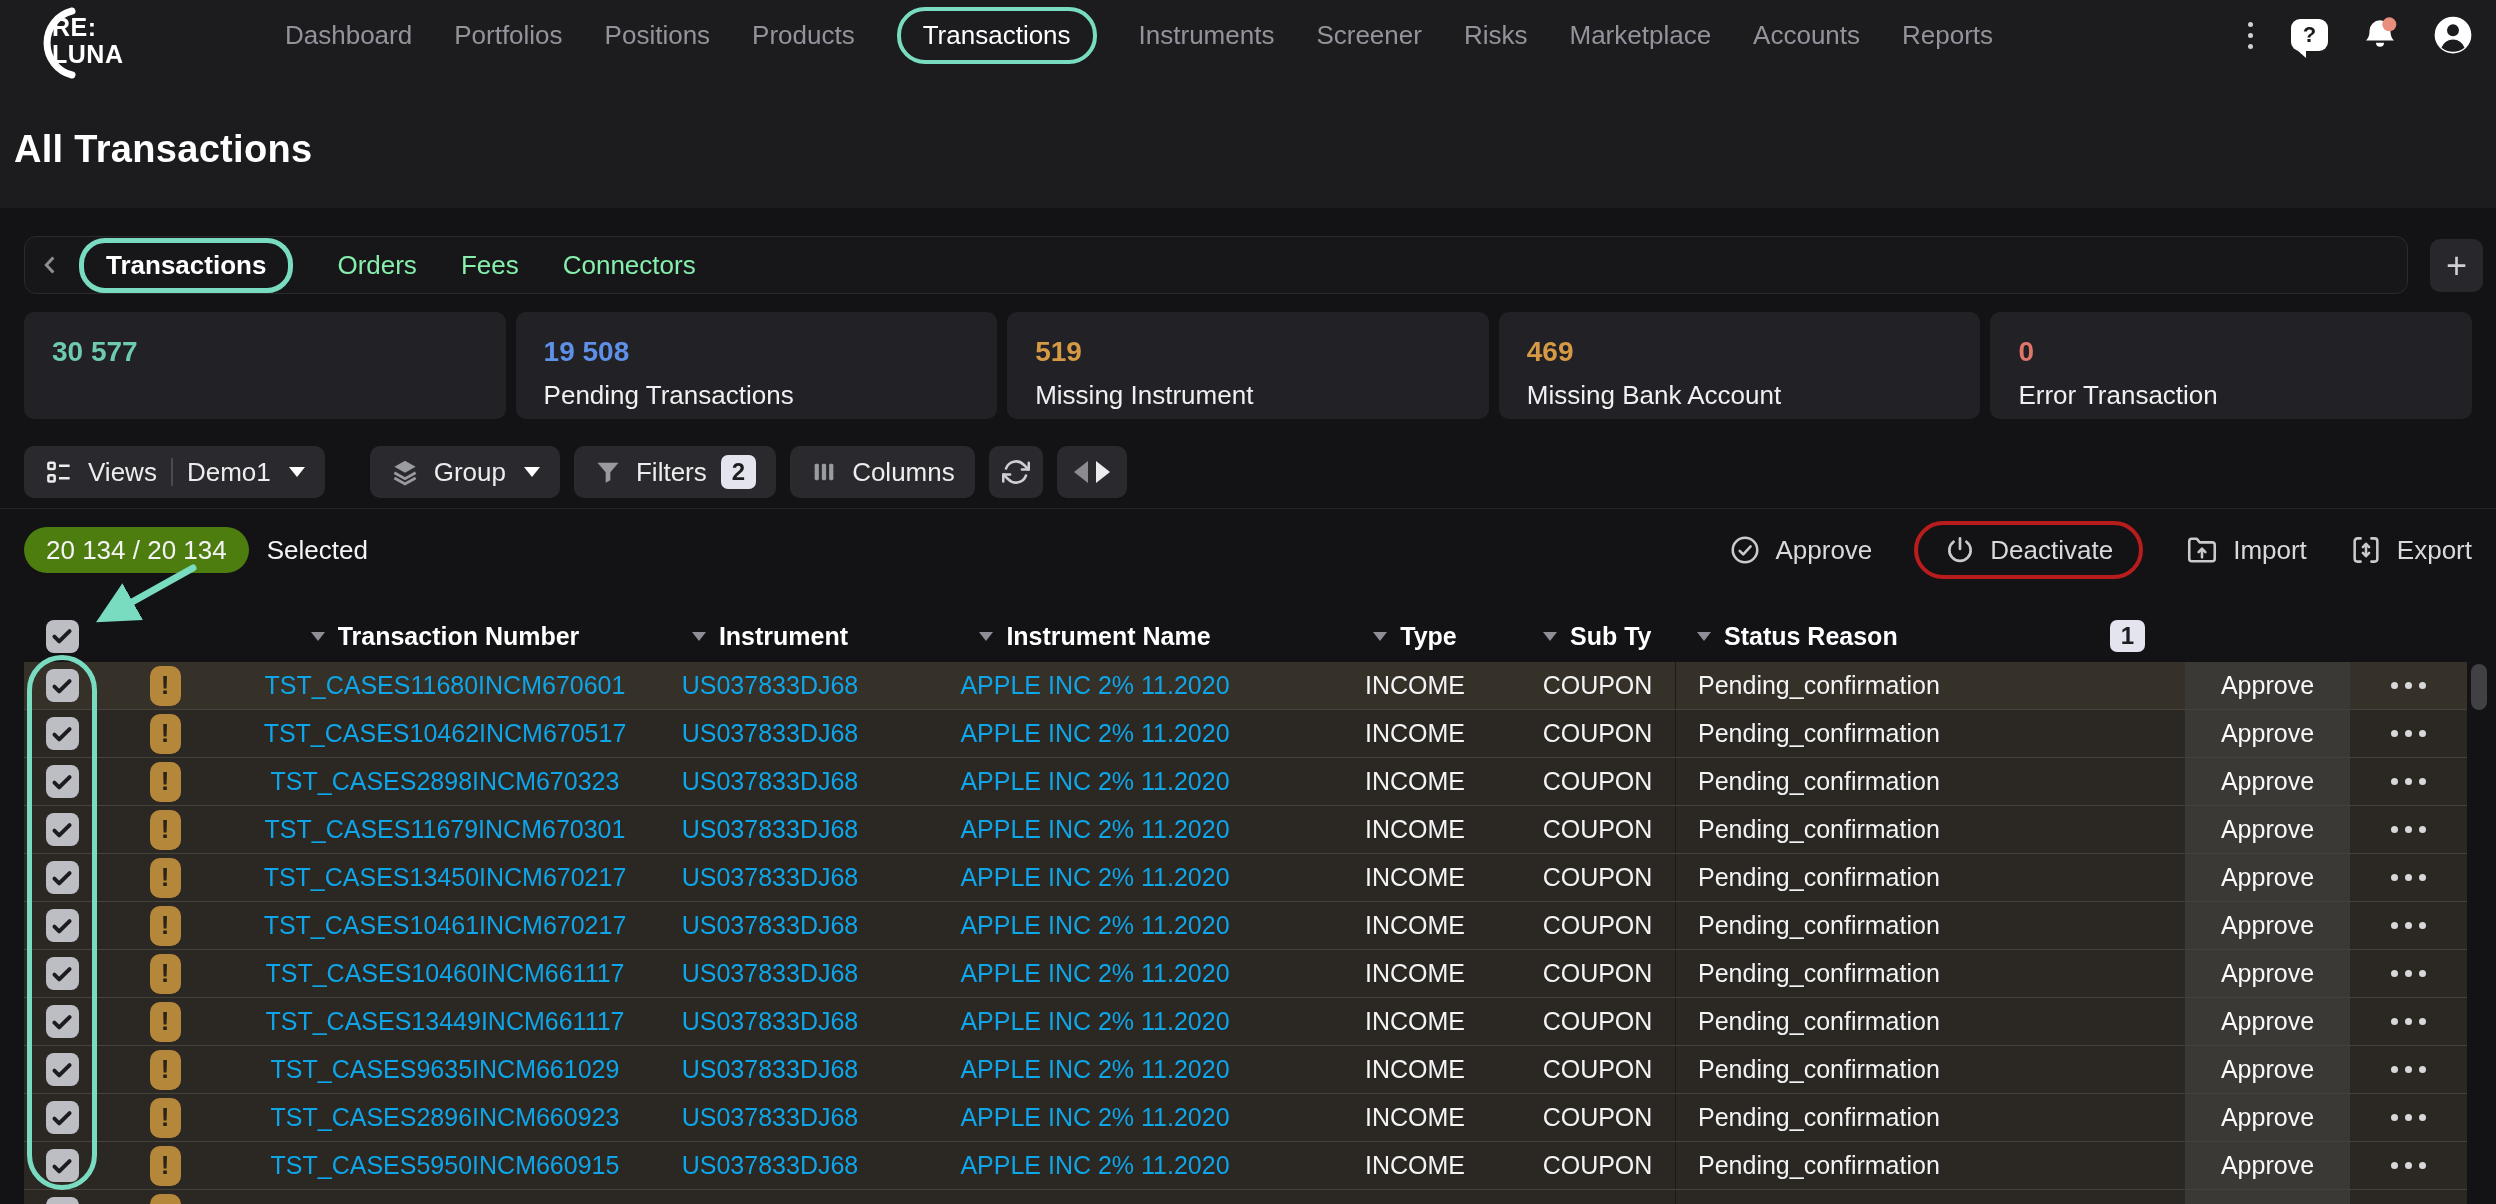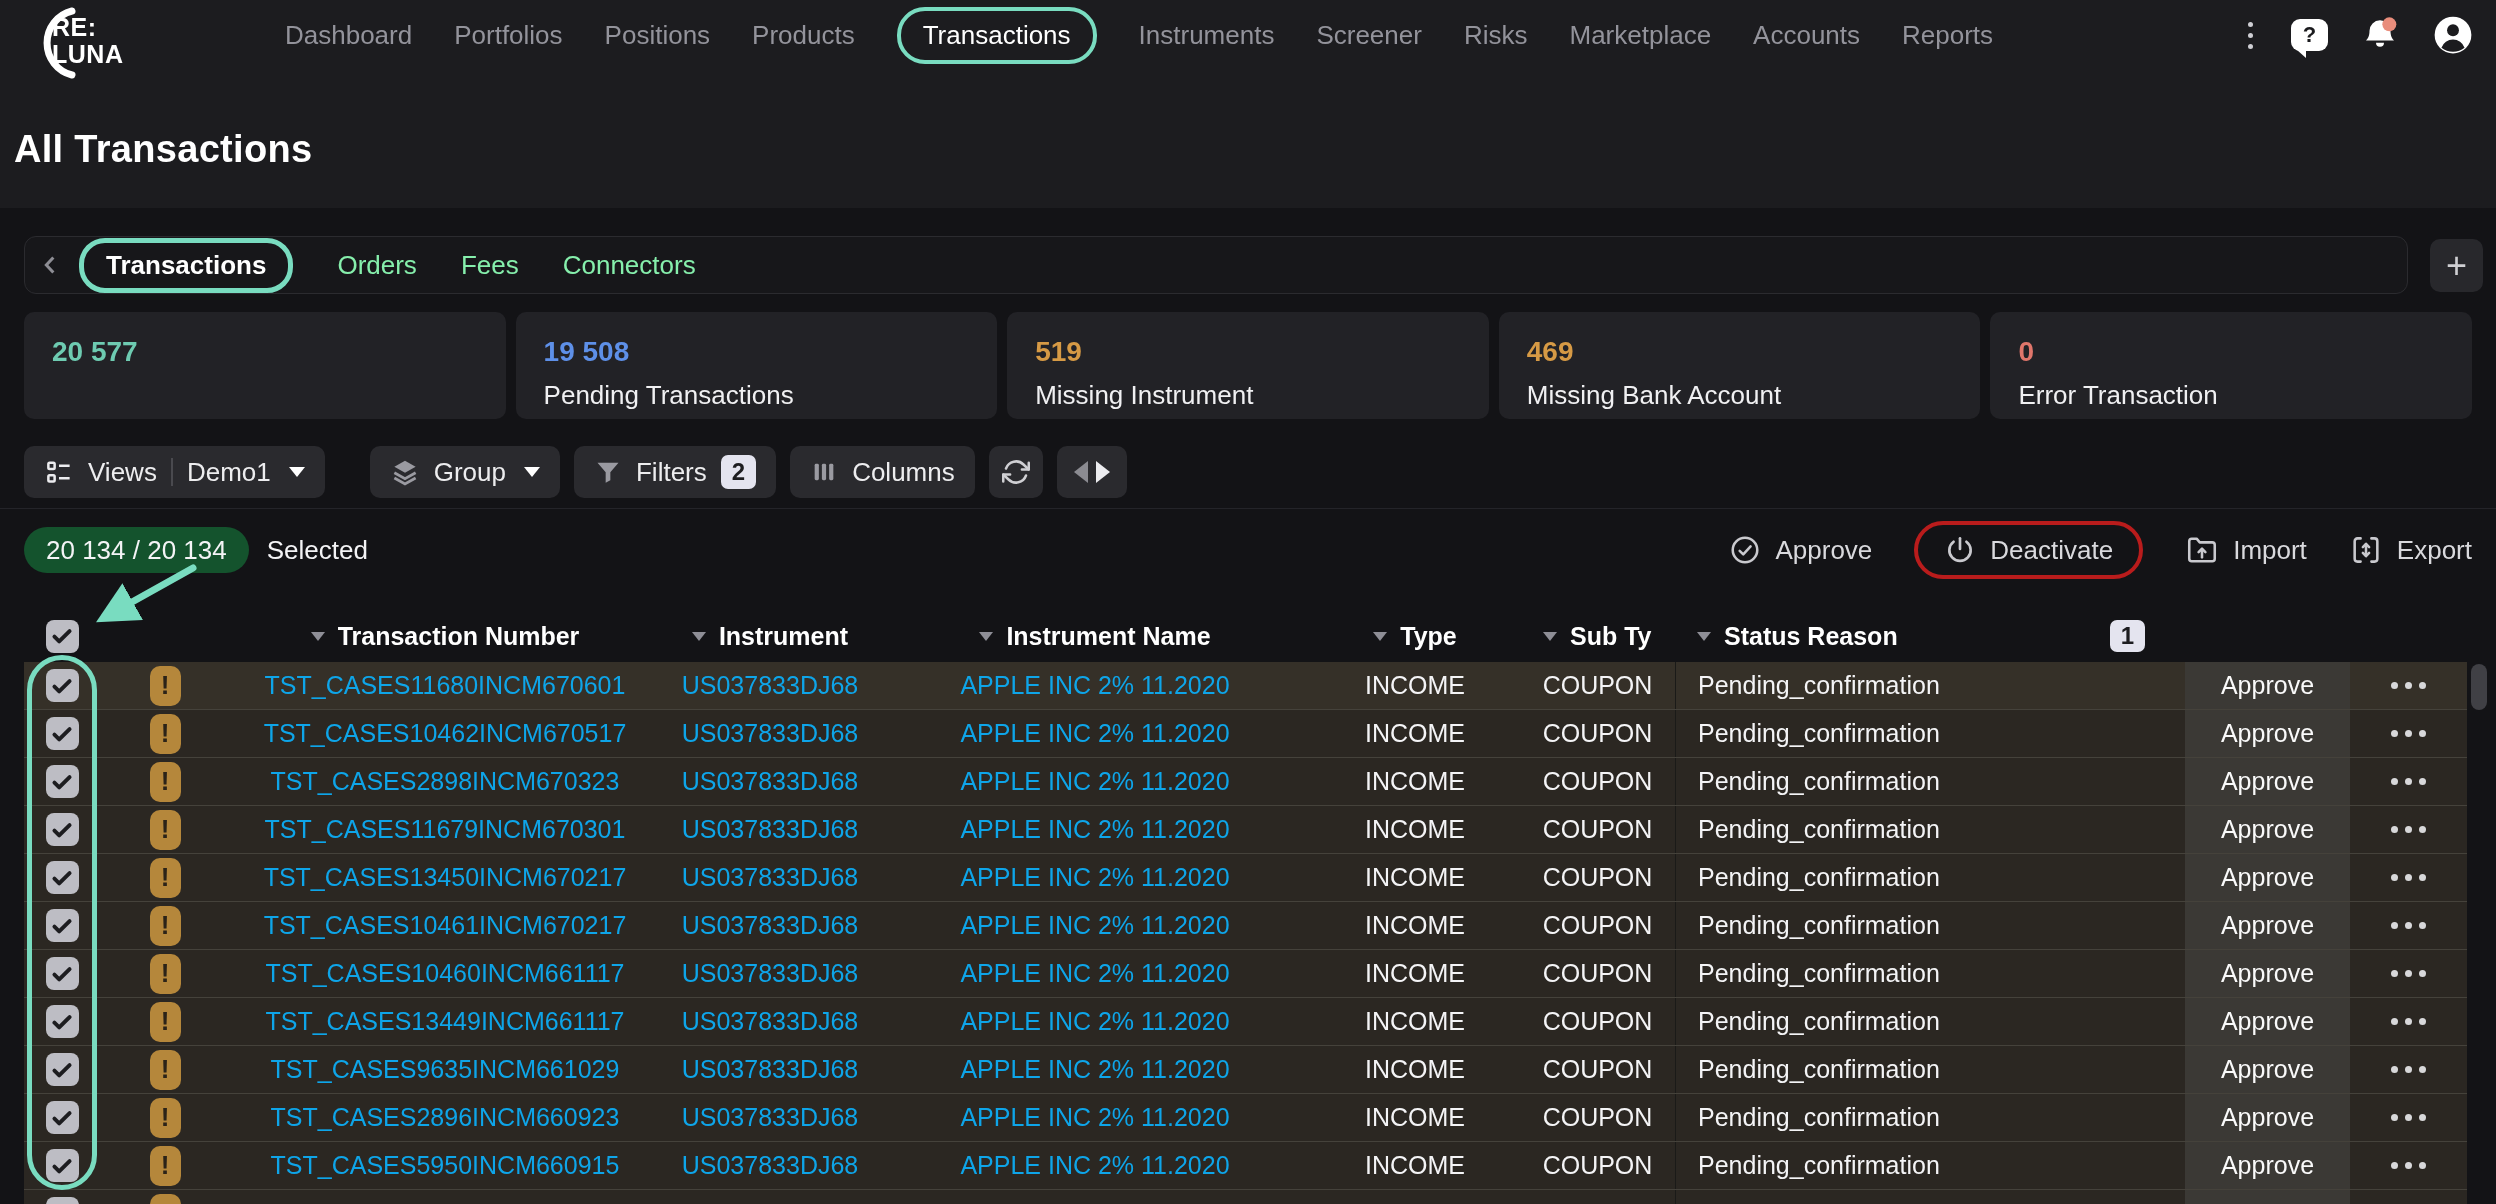--- a/index.html
+++ b/index.html
@@ -53,21 +53,21 @@
   .iconbtn{width:54px;padding:0;justify-content:center;}
   .pagerbtn{width:70px;padding:0;justify-content:center;gap:8px;}
   .tri-l{width:0;height:0;border-top:11px solid transparent;border-bottom:11px solid transparent;border-right:14px solid #8b8b91;}
   .tri-r{width:0;height:0;border-top:11px solid transparent;border-bottom:11px solid transparent;border-left:14px solid #ececef;}
 
   .hr{position:absolute;left:0;right:0;top:508px;height:1px;background:#242429;}
 
   
   .toolbar2{position:absolute;left:24px;right:24px;top:522px;height:56px;display:flex;justify-content:space-between;align-items:center;}
   .sel-left{display:flex;align-items:center;gap:18px;}
-  .sel-pill{background:#14532d;border-radius:28px;height:46px;display:flex;align-items:center;padding:0 22px;font-size:26px;color:#f4f4f6;}
+  .sel-pill{background:#4d7c0f;border-radius:28px;height:46px;display:flex;align-items:center;padding:0 22px;font-size:26px;color:#f4f4f6;}
   .sel-label{font-size:26px;color:#f4f4f6;text-align:right;}
   .actions{display:flex;align-items:center;gap:42px;}
   .action{display:flex;align-items:center;gap:14px;color:#d9d9dd;font-size:26px;cursor:pointer;white-space:nowrap;}
   .action.ringed{border:4px solid #b91c1c;border-radius:32px;padding:9px 26px;}
 
   
   .table{position:absolute;left:24px;top:610px;width:2443px;}
   .thead{display:flex;height:52px;align-items:center;font-weight:700;font-size:25px;}
   .hc{display:flex;align-items:center;justify-content:center;gap:13px;height:100%;}
   .hcaret{width:0;height:0;border-left:7px solid transparent;border-right:7px solid transparent;border-top:9px solid #8e8e96;flex:none;}
@@ -179,21 +179,21 @@
         <div class="tab">Connectors</div>
       </div>
   </div>
   <div class="add-btn">
       <span>+</span>
     </div>
 
   <div class="stats">
 
   <div class="card">
-        <div class="card-value" style="color: rgb(110, 203, 177);">20 577</div>
+        <div class="card-value" style="color: rgb(110, 203, 177);">30 577</div>
       </div>
       <div class="card">
         <div class="card-value" style="color: rgb(94, 144, 232);">19 508</div>
         <div class="card-label">Pending Transactions</div>
       </div>
       <div class="card">
         <div class="card-value" style="color: rgb(214, 154, 69);">519</div>
         <div class="card-label">Missing Instrument</div>
       </div>
       <div class="card">

